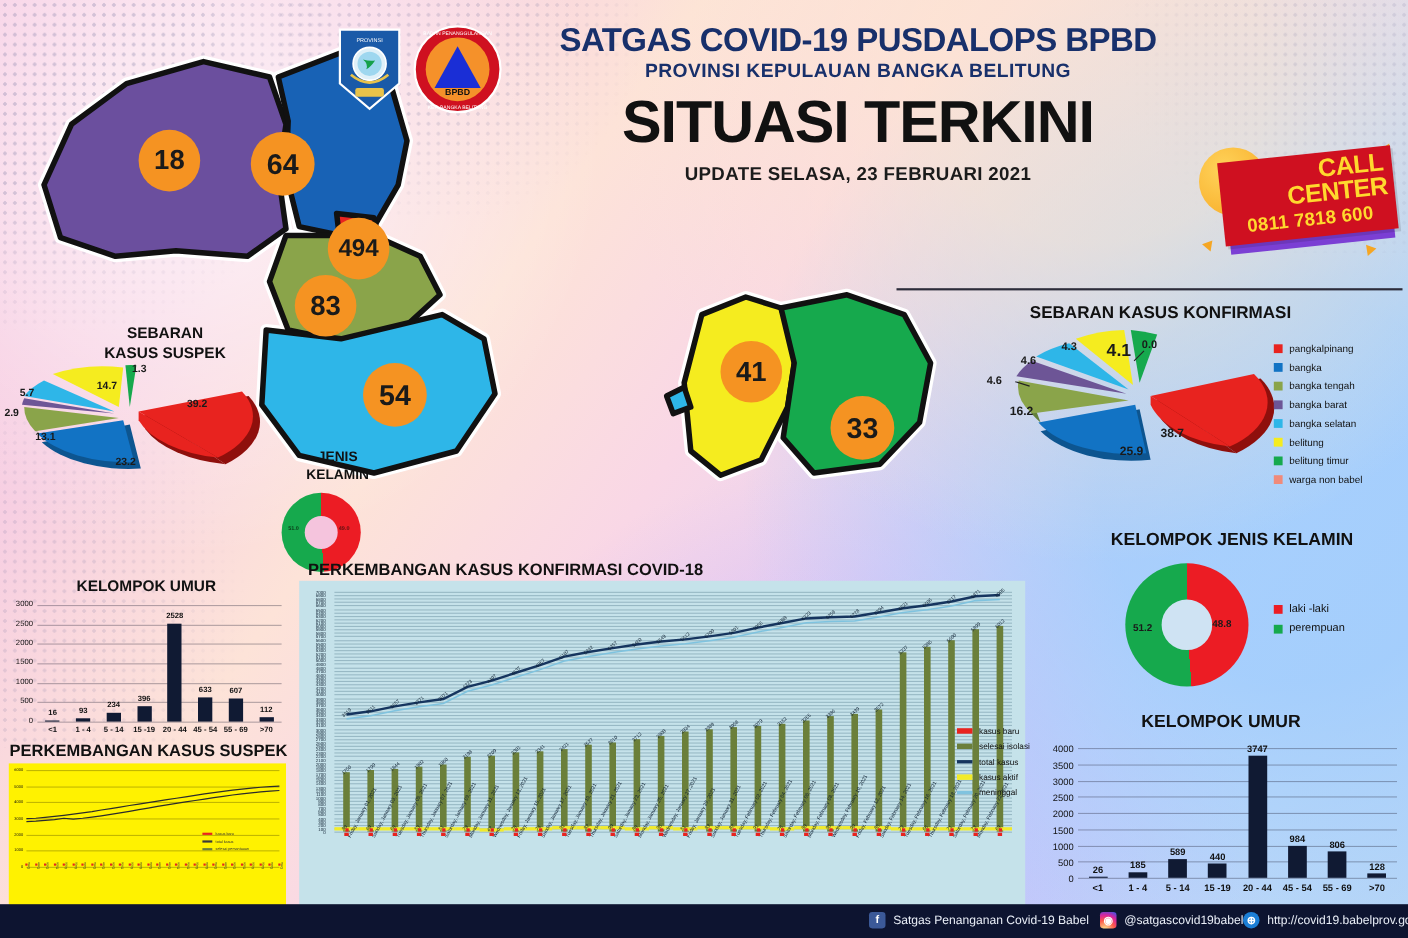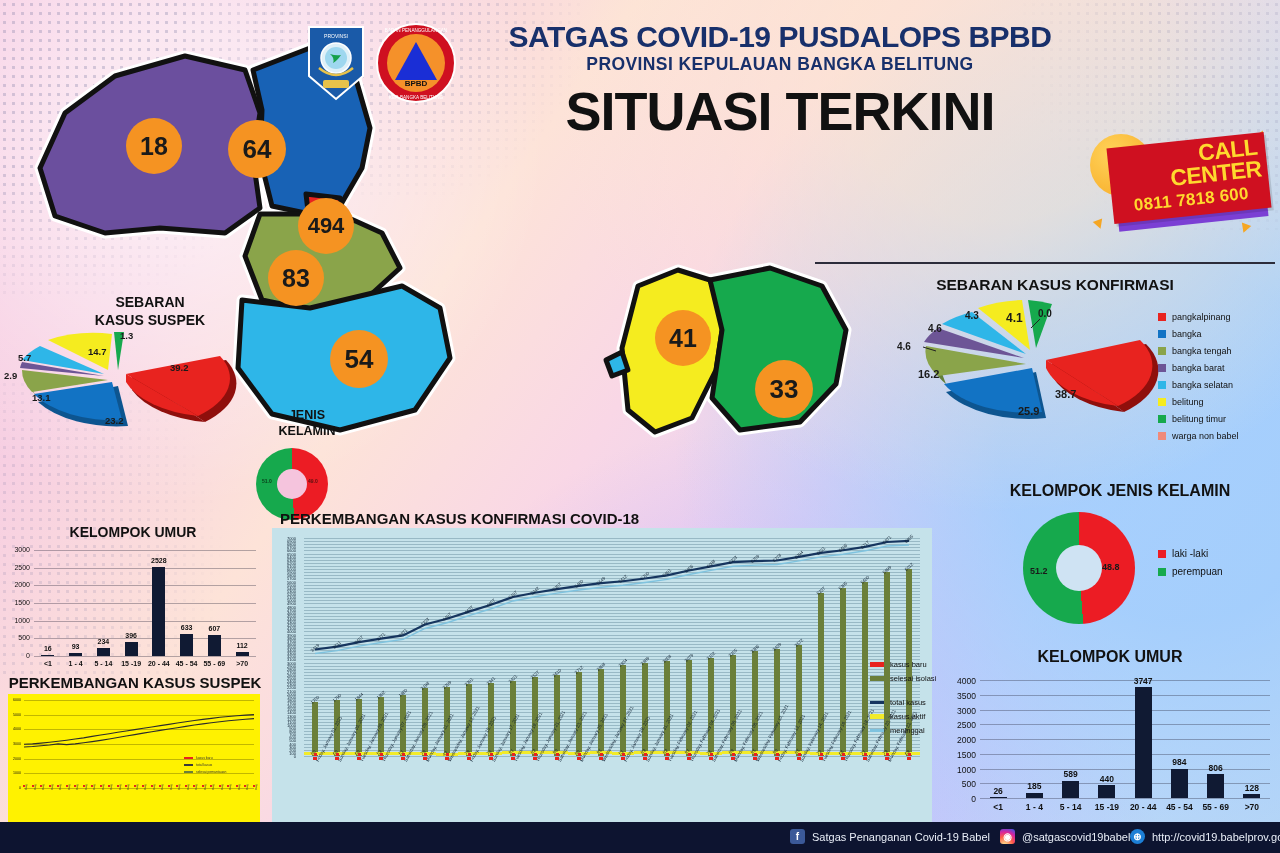--- a/index.html
+++ b/index.html
@@ -179,20 +179,21 @@
     <path d="M41 20 L62 58 H20 Z" fill="#1a2ed6"></path>
     <text x="41" y="64" font-size="8" fill="#111" text-anchor="middle" font-weight="bold" font-family="Liberation Sans, sans-serif">BPBD</text>
     <text x="41" y="10" font-size="4.6" fill="#fff" text-anchor="middle" font-family="Liberation Sans, sans-serif">BADAN PENANGGULANGAN</text>
     <text x="41" y="77" font-size="4.6" fill="#fff" text-anchor="middle" font-family="Liberation Sans, sans-serif">KEP. BANGKA BELITUNG</text>
   </svg>
 
   <div class="hdr">
     <div class="l1">SATGAS COVID-19 PUSDALOPS BPBD</div>
     <div class="l2">PROVINSI KEPULAUAN BANGKA BELITUNG</div>
     <div class="l3">SITUASI TERKINI</div>
+    <div class="l5">UPDATE SELASA, 23 FEBRUARI 2021</div>
   </div>
 
   <div class="cc-wrap">
     <div class="cc-sun"></div>
     <div class="spark" style="left:166px;top:2px;transform:rotate(25deg);"></div>
     <div class="spark" style="left:150px;top:96px;transform:rotate(200deg);"></div>
     <div class="spark" style="left:4px;top:92px;transform:rotate(160deg);"></div>
     <div class="cc-purple"></div>
     <div class="cc-card">
       <div class="t1">CALL</div>
@@ -258,21 +259,21 @@
       <path d="M130 50 L78 8 A88 48 0 0 1 122 0 Z" fill="#f5ec1f"></path>
       <path d="M136 48 L128 0 A88 48 0 0 1 152 4 Z" fill="#16a94d"></path>
     </g>
   </svg>
   <div class="pielab" style="left:1055px;top:348px;font-size:11px;margin-top:40px;">38.7</div>
   <div class="pielab" style="left:1018px;top:405px;font-size:11px;">25.9</div>
   <div class="pielab" style="left:918px;top:368px;font-size:11px;">16.2</div>
   <div class="pielab" style="left:897px;top:341px;font-size:10px;">4.6</div>
   <div class="pielab" style="left:928px;top:323px;font-size:10px;">4.6</div>
   <div class="pielab" style="left:965px;top:310px;font-size:10px;">4.3</div>
-  <div class="pielab" style="left:1006px;top:311px;font-size:12px;">4.1</div>
+  <div class="pielab" style="left:1006px;top:311px;font-size:16px;">4.1</div>
   <div class="pielab" style="left:1038px;top:308px;font-size:10px;">0.0</div>
   <svg style="position:absolute;left:1028px;top:318px;" width="14" height="12">
       <path d="M12 1 L3 10" stroke="#222" stroke-width="1" fill="none"></path>
     </svg>
   <svg style="position:absolute;left:922px;top:344px;" width="16" height="10">
       <path d="M1 3 L14 7" stroke="#222" stroke-width="1" fill="none"></path>
     </svg>
 
   <div class="lg" style="left:1158px;top:312px;">
     <div class="row">
@@ -830,21 +831,21 @@
       <div style="position: absolute; left: 569px; top: 229px; width: 4px; height: 3px; background: rgb(232, 35, 31);"></div>
       <div style="position: absolute; left: 591px; top: 229px; width: 4px; height: 3px; background: rgb(232, 35, 31);"></div>
       <div style="position: absolute; left: 613px; top: 229px; width: 4px; height: 3px; background: rgb(232, 35, 31);"></div>
       <div style="position: absolute; left: 635px; top: 229px; width: 4px; height: 3px; background: rgb(232, 35, 31);"></div>
     </div>
   <div class="lg" style="left:870px;top:660px;font-size:7.5px;">
     <div class="row" style="margin-bottom:5px;">
         <span class="sw" style="width:14px;height:5px;background:#e8231f"></span>
         <span>kasus baru</span>
       </div>
-    <div class="row" style="margin-bottom:15px;">
+    <div class="row" style="margin-bottom:5px;">
         <span class="sw" style="width:14px;height:5px;background:#6b7f3a"></span>
         <span>selesai isolasi</span>
       </div>
     <div class="row" style="margin-bottom:5px;">
         <span class="sw" style="width:14px;height:3px;background:#16355f"></span>
         <span>total kasus</span>
       </div>
     <div class="row" style="margin-bottom:5px;">
         <span class="sw" style="width:14px;height:5px;background:#f2eb2a"></span>
         <span>kasus aktif</span>

